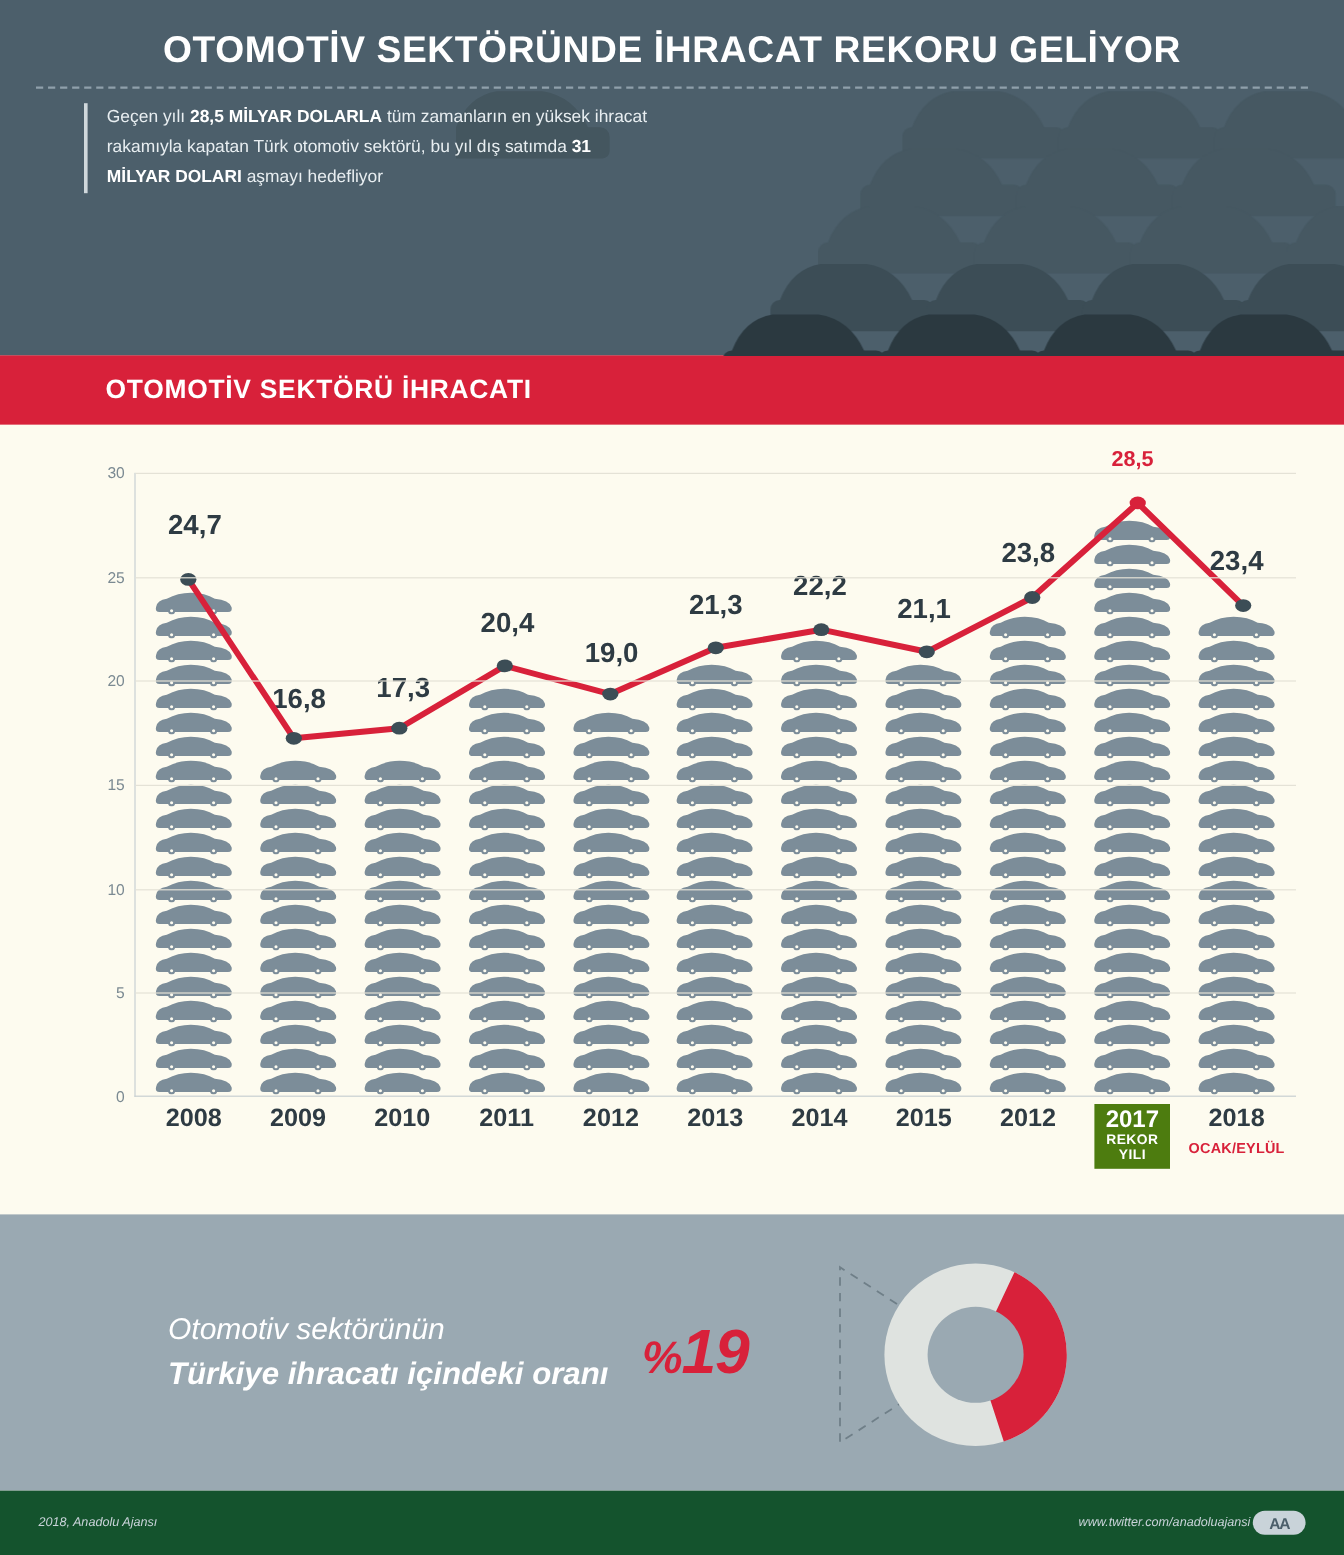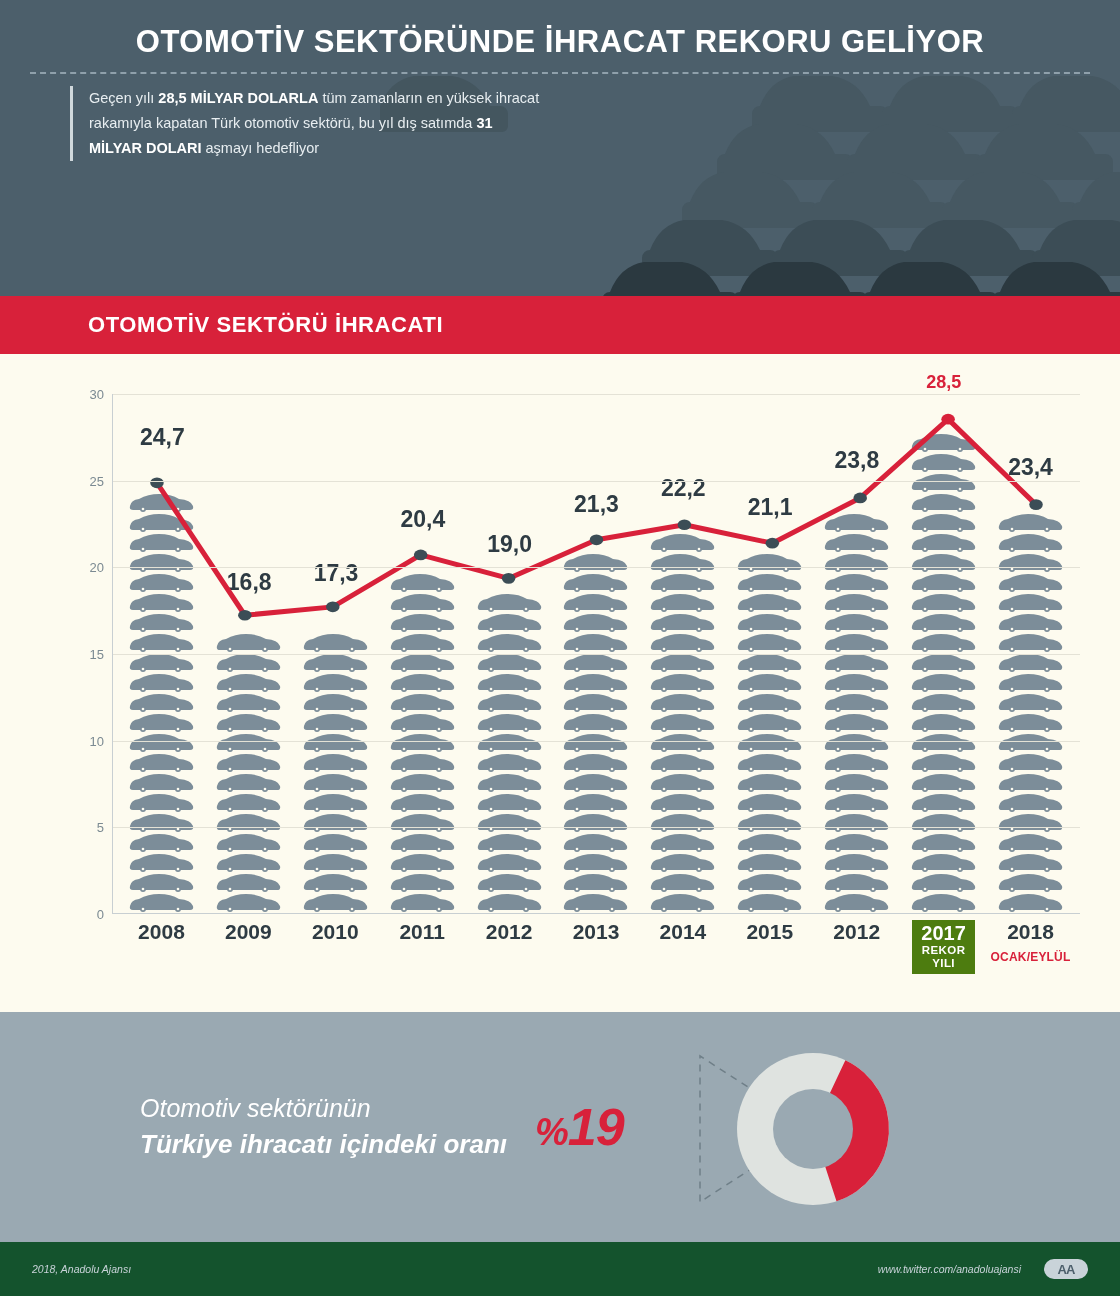--- a/index.html
+++ b/index.html
@@ -227,21 +227,21 @@
     width: 44px; height: 20px;
     border-radius: 12px;
     background: #c9d3d9;
     color: #4c5f6b;
     font-size: 13px;
     font-weight: bold;
     font-style: normal;
     display: flex; align-items: center; justify-content: center;
     letter-spacing: -1px;
   }
-  .right-foot { display: flex; align-items: center; gap: 23px; }
+  .right-foot { display: flex; align-items: center; gap: 2px; }
 </style>
 </head>
 <body>
 
 <div class="page">
 
   <div class="header">
     <svg class="cars-bg" viewBox="0 0 740 230" aria-hidden="true">
       <g fill="#44565f">
         <g id="bgcar">

